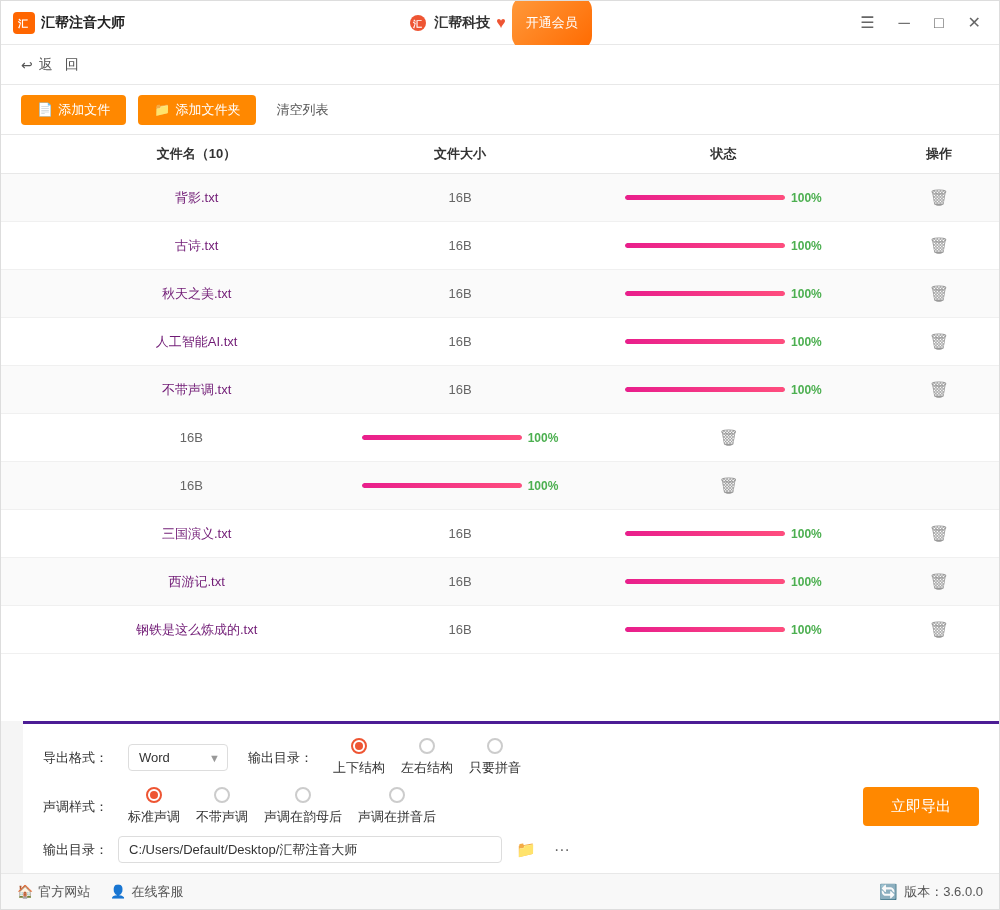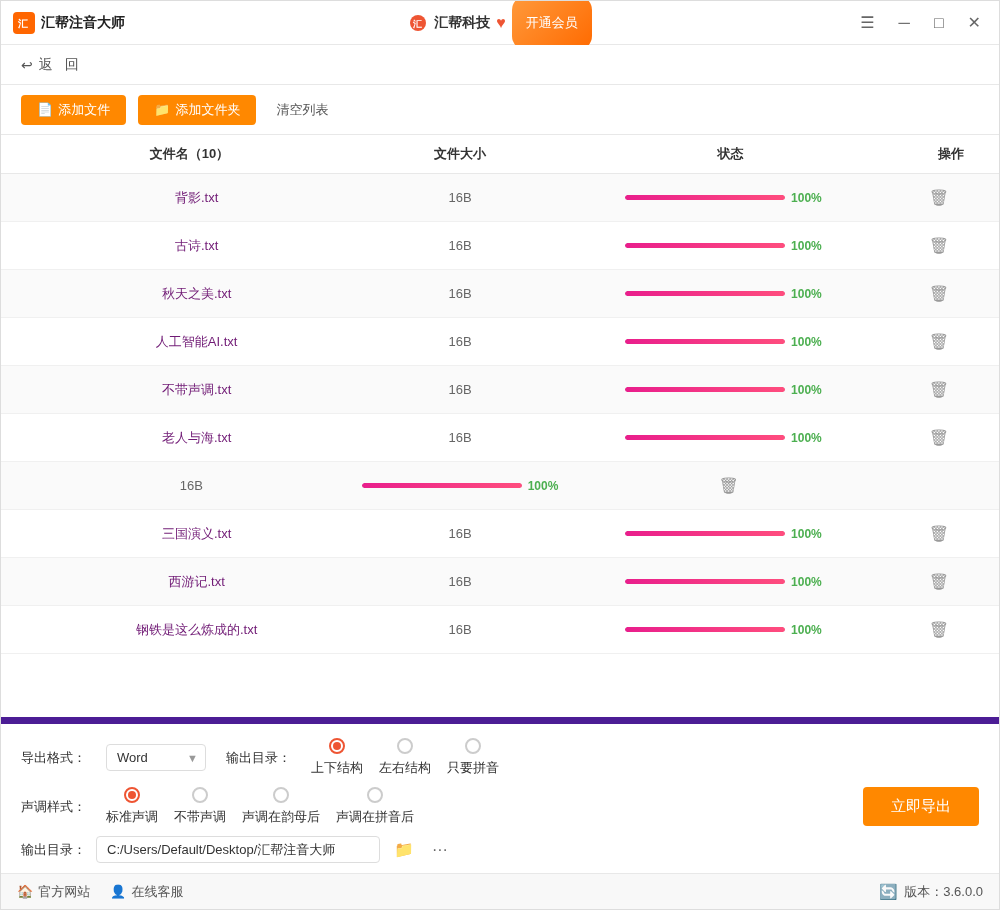--- a/index.html
+++ b/index.html
@@ -138,21 +138,21 @@
 
     
     .table-container {
       flex: 1;
       background: #fff;
       overflow-y: auto;
     }
     .table-header {
       display: grid;
       grid-template-columns: 2fr 1fr 2fr 80px;
-      padding: 10px 8px;
+      padding: 10px 20px;
       background: #fff;
       border-bottom: 1px solid #e8e8e8;
       color: #333;
       font-weight: bold;
       font-size: 13px;
     }
     .table-header > div { text-align: center; }
     .table-header > div:first-child { text-align: center; }
 
     .table-row {
@@ -201,22 +201,23 @@
       color: #999;
       font-size: 16px;
       display: flex;
       align-items: center;
       justify-content: center;
     }
 
     
     .bottom-panel {
       background: #fff;
-      border-top: 7px solid #4c1d95;
+      border-top: 3px solid #4c1d95;
       padding: 14px 20px 10px 20px;
+      margin-left: 22px;
     }
     .bottom-row {
       display: flex;
       align-items: center;
       gap: 20px;
       margin-bottom: 10px;
     }
     .label-text {
       color: #333;
       font-size: 13px;
@@ -286,21 +287,21 @@
       align-items: center;
       gap: 10px;
     }
     .output-label { color: #333; font-size: 13px; white-space: nowrap; }
     .output-input {
       border: 1px solid #ddd;
       border-radius: 4px;
       padding: 5px 10px;
       font-size: 13px;
       color: #333;
-      width: 284px;
+      width: 384px;
     }
     .output-icon-btn {
       background: none;
       border: none;
       color: #666;
       font-size: 16px;
       cursor: pointer;
       padding: 4px;
     }
 
@@ -464,21 +465,20 @@
       <div class="progress-bar-bg">
         <div class="progress-bar-fill" style="width:100%"></div>
       </div>
       <span class="progress-pct">100%</span>
     </div>
     <div style="display:flex;justify-content:center">
       <button class="delete-btn" title="删除">🗑</button>
     </div>
   </div>
       <div class="table-row">
-    <div class="file-name">老人与海.txt</div>
     <div class="file-size">16B</div>
     <div class="progress-wrapper">
       <div class="progress-bar-bg">
         <div class="progress-bar-fill" style="width:100%"></div>
       </div>
       <span class="progress-pct">100%</span>
     </div>
     <div style="display:flex;justify-content:center">
       <button class="delete-btn" title="删除">🗑</button>
     </div>

